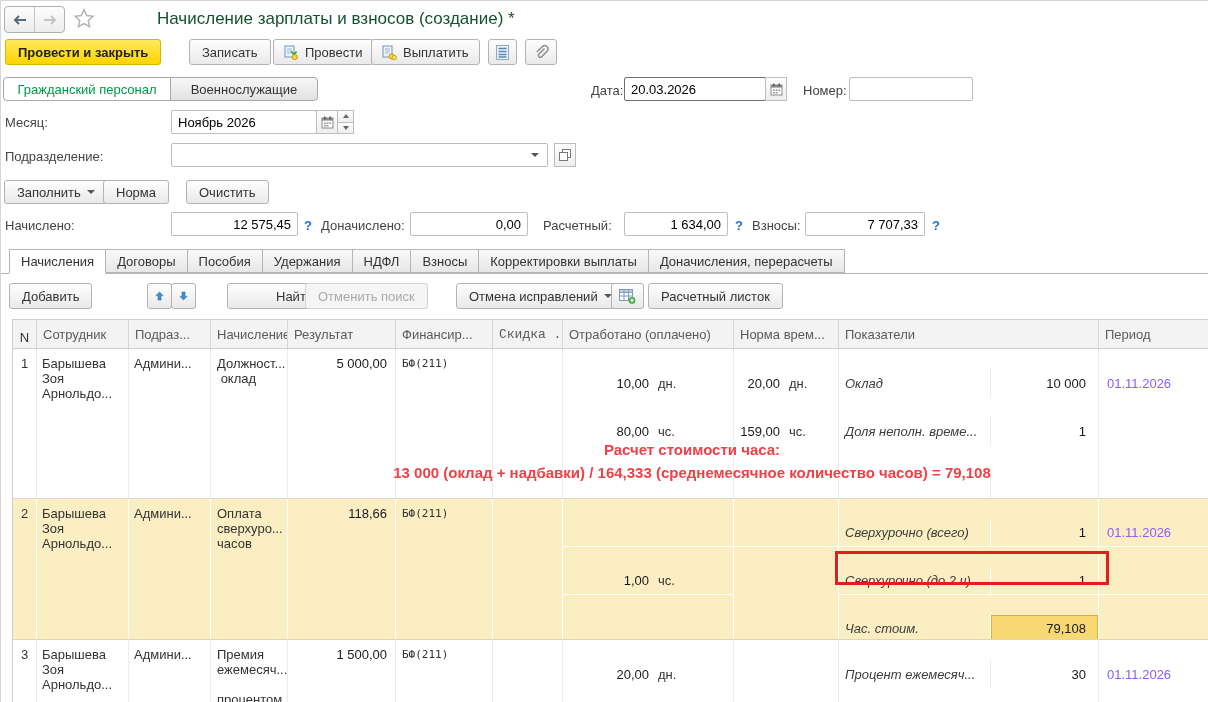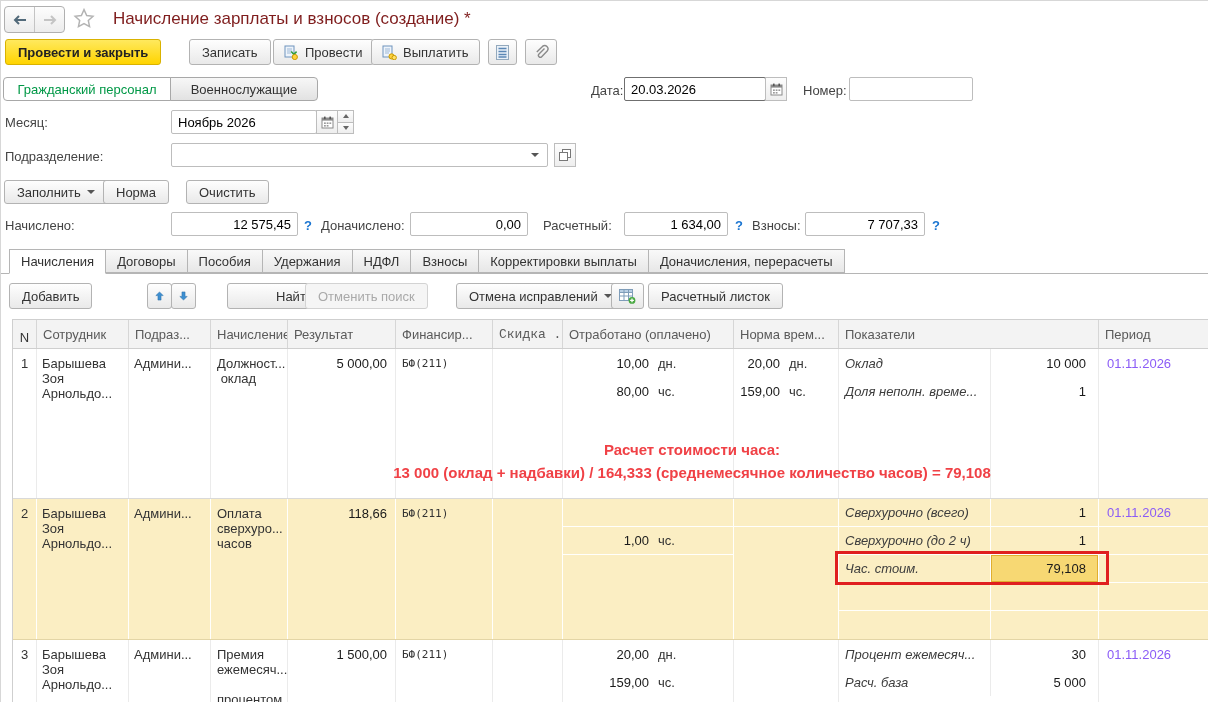--- a/index.html
+++ b/index.html
@@ -21,21 +21,21 @@
   .btn.icon-only { padding:0 7px; }
   .btn.primary { background:linear-gradient(#ffe95e,#ffd400); border-color:#d9b200; font-weight:bold; color:#222; }
   .btn.disabled { color:#a9a9a9; background:#f5f5f5; border-color:#d3d3d3; }
   .caret { width:0; height:0; border-left:4px solid transparent; border-right:4px solid transparent; border-top:4px solid #555; display:inline-block; }
 
   
   .navgrp { display:flex; border:1px solid #b0b0b0; border-radius:4px; overflow:hidden; height:25px; background:linear-gradient(#fdfdfd,#ececec); }
   .navgrp .nbtn { width:29px; display:flex; align-items:center; justify-content:center; }
   .navgrp .nbtn:first-child { border-right:1px solid #c4c4c4; }
 
-  .page-title { font-size:17px; color:#7f1d1d; }
+  .page-title { font-size:17px; color:#14532d;margin-left:44px; }
 
   
   .lbl { color:#444; }
   .inp {
     height:24px; border:1px solid #bdbdbd; border-radius:2px; background:#fff;
     display:flex; align-items:center; box-sizing:border-box; padding:0 6px; color:#000;
   }
   .inp.focused { border-color:#6f6f6f; }
   .inp .val { flex:1; }
   .inp .val.right { text-align:right; }
@@ -77,21 +77,21 @@
   .c0{width:24px;} .c1{width:92px;} .c2{width:82px;} .c3{width:77px;} .c4{width:108px;}
   .c5{width:97px;} .c6{width:70px;font-family:Liberation Mono, monospace;} .c7{width:171px;} .c8{width:105px;} .c9{width:260px;} .c10{width:110px;}
 
   .cn { text-align:center; padding-top:7px; color:#333; }
   .pre  { white-space:pre-line; padding:7px 4px 0 5px; line-height:15px; }
   .prew { white-space:pre-wrap;  padding:7px 2px 0 6px; line-height:15px; }
   .numc { text-align:right; padding:7px 8px 0 0; color:#1a1a1a; }
   .finc { padding:8px 0 0 6px; font-family:"DejaVu Sans Mono","Liberation Mono",monospace; font-size:11px; color:#333; }
 
   .col { display:flex; flex-direction:column; }
-  .line { height:28px; display:flex; align-items:center; box-sizing:border-box; flex:0 0 28px; }
+  .line { height:28px; display:flex; align-items:center; box-sizing:border-box; flex:0 0 28px;margin-top:20px; }
   .line.grow { flex:1 1 auto; height:auto; }
   .bb { border-bottom:1px solid rgba(255,255,255,.95); }
   .wnum { width:86px; text-align:right; color:#1a1a1a; }
   .nnum { width:46px; text-align:right; color:#1a1a1a; }
   .unit { margin-left:9px; color:#333; }
   .iline { padding:0; align-items:stretch; }
   .iname { width:152px; border-right:1px solid var(--vb); box-sizing:border-box; display:flex; align-items:center;
     padding-left:6px; font-style:italic; color:#3c3c3c; white-space:nowrap; overflow:hidden; }
   .ival { flex:1; display:flex; align-items:center; justify-content:flex-end; padding-right:12px; color:#1a1a1a; box-sizing:border-box; }
   .ival.hl { background:#f7d873; box-shadow:inset 0 0 0 1px #e0ae2f; }

